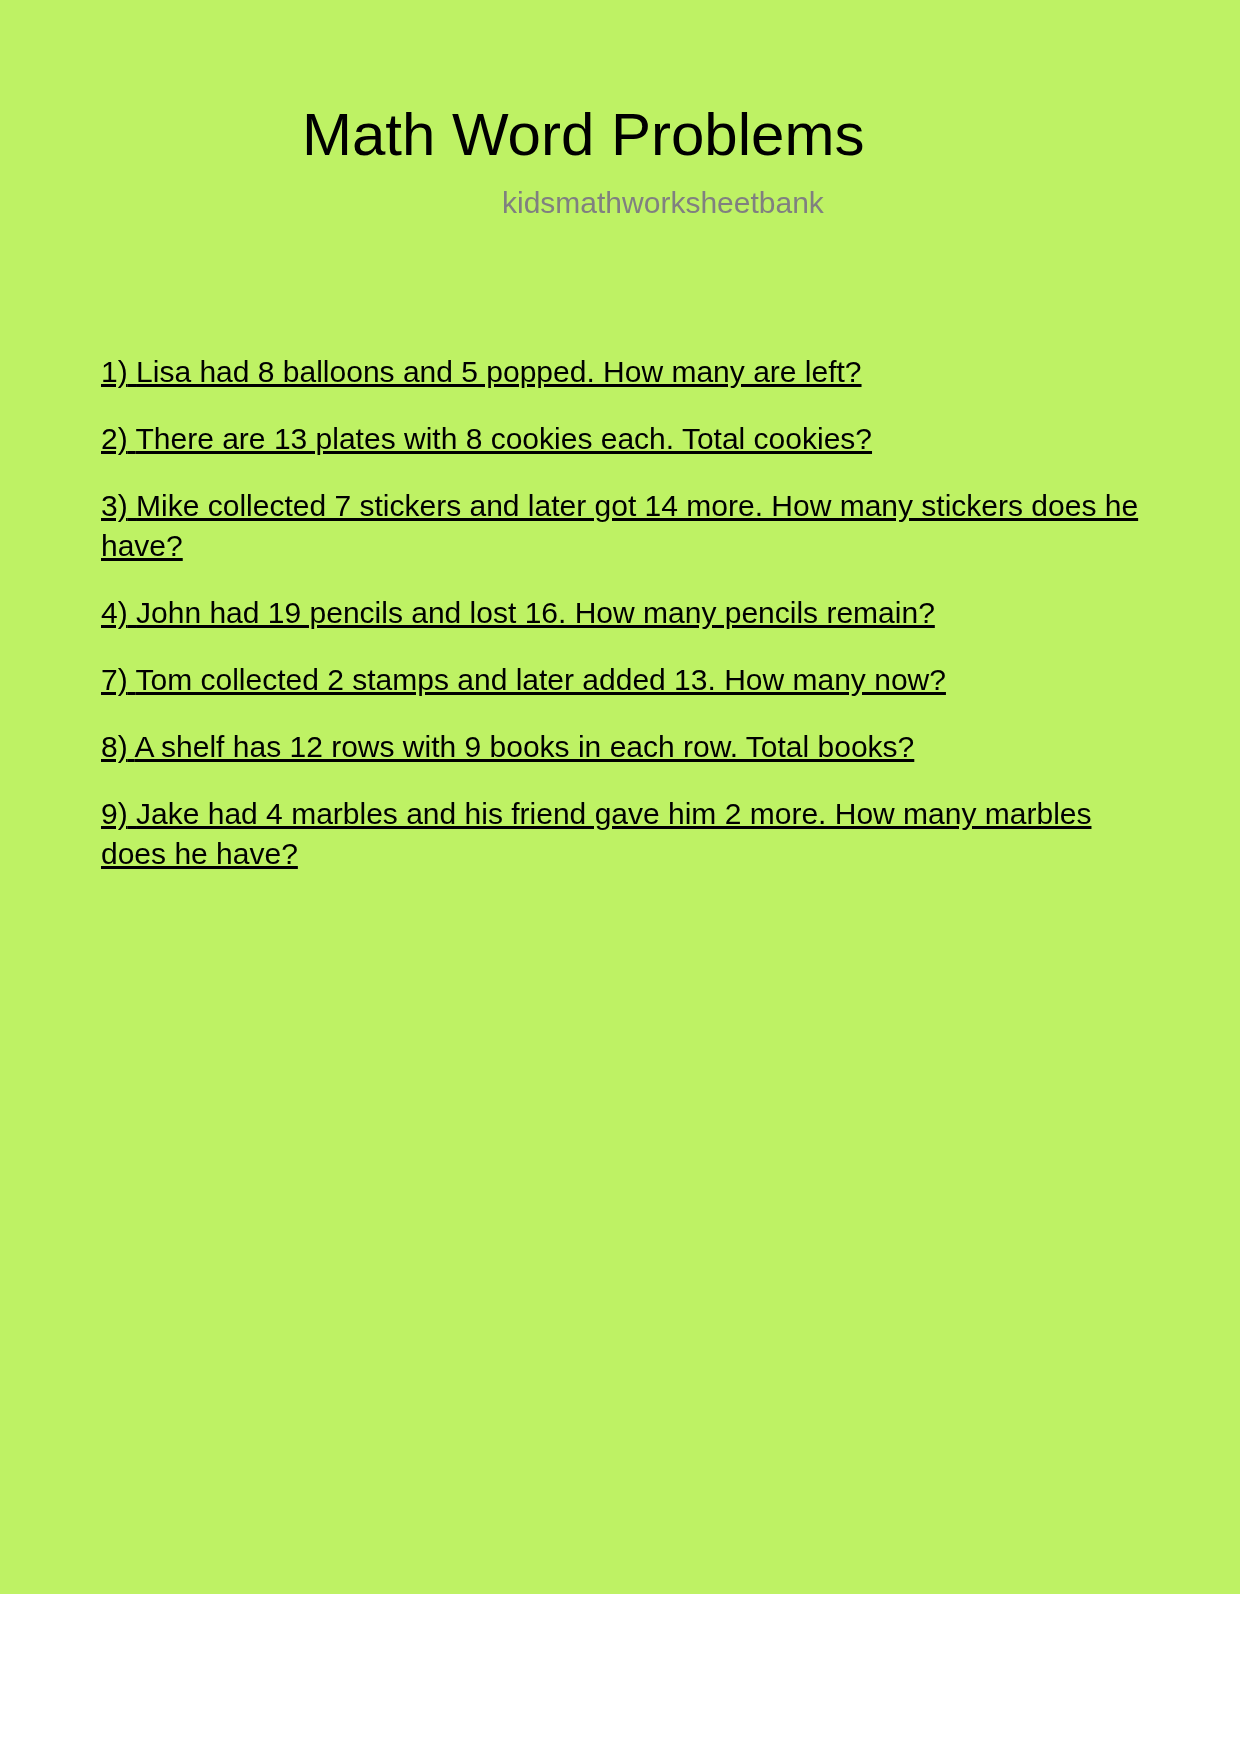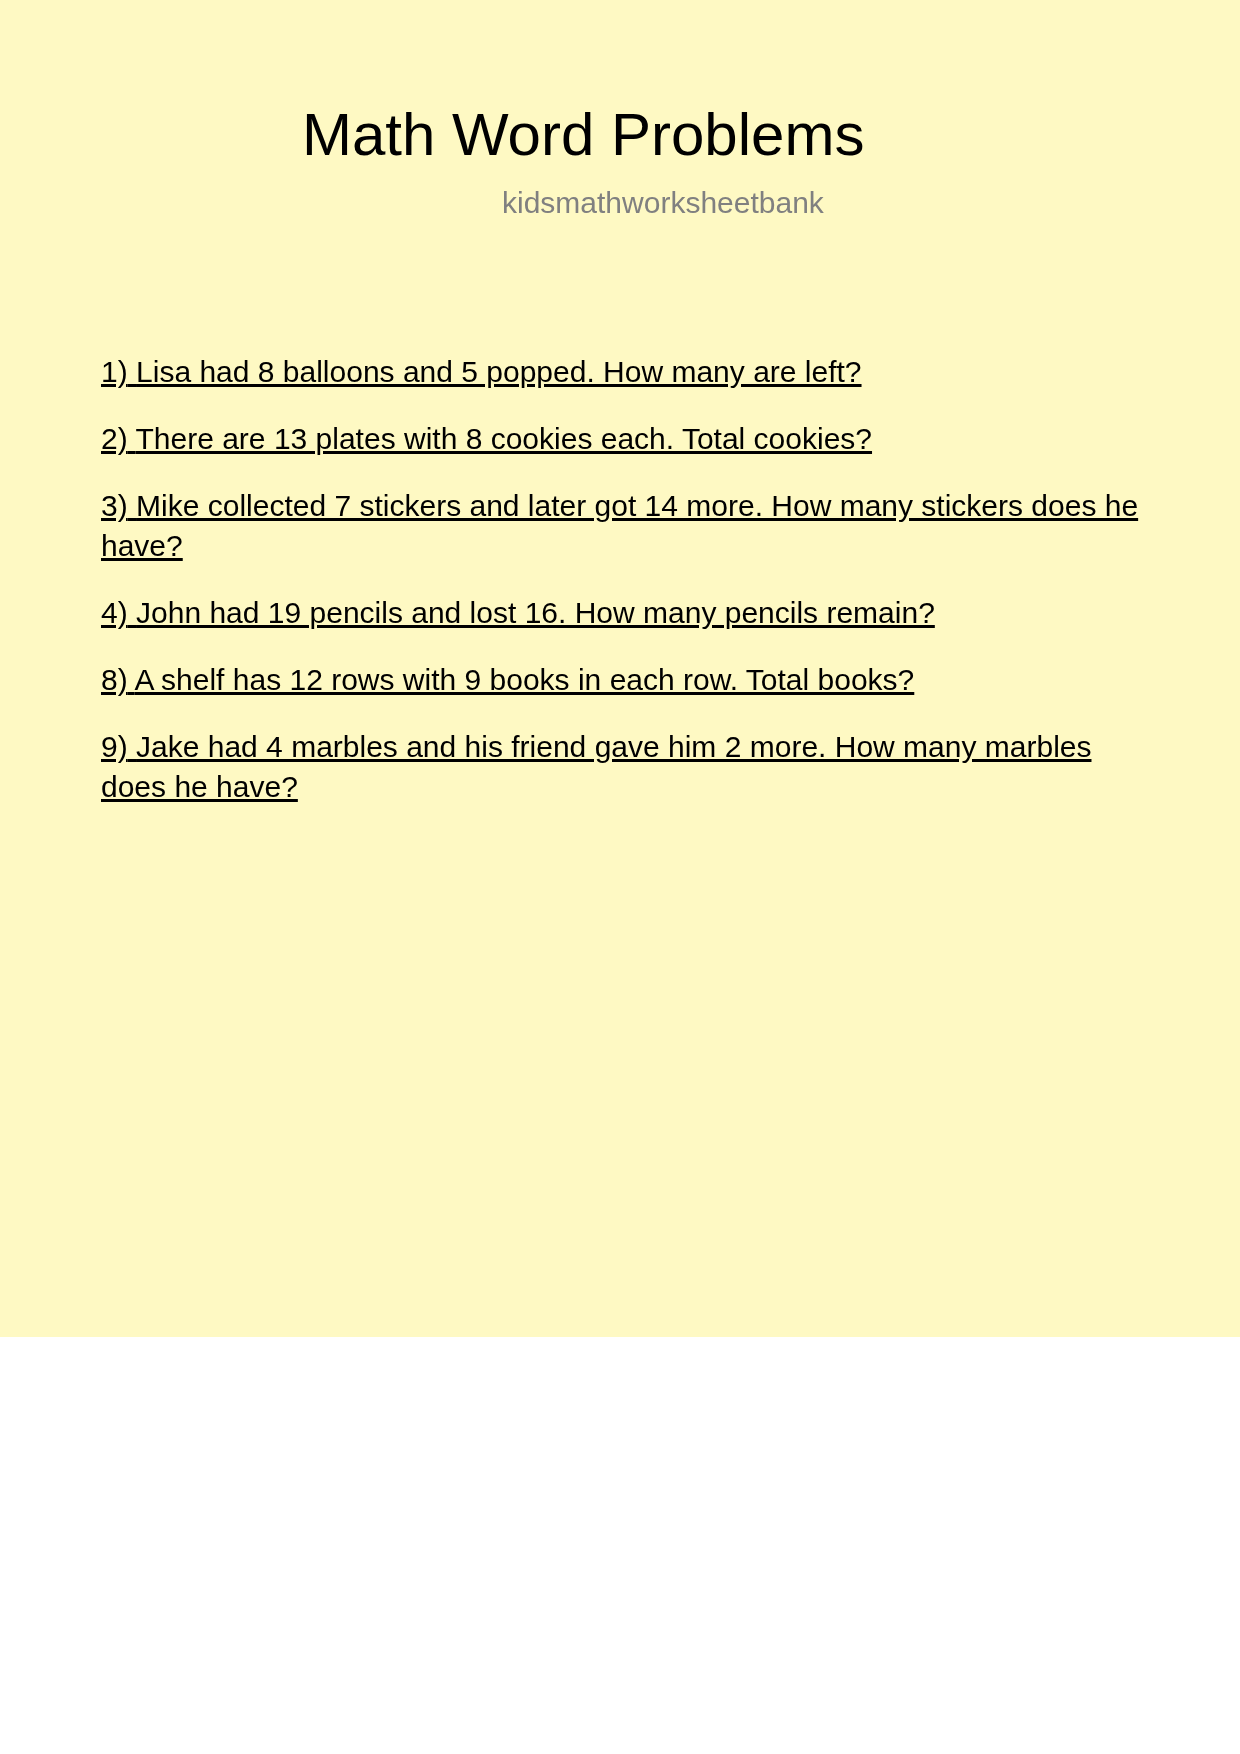--- a/index.html
+++ b/index.html
@@ -13,22 +13,22 @@
       position: relative;
       overflow: hidden;
       font-family: "Liberation Sans", sans-serif;
       color: #000000;
     }
     .page {
       position: absolute;
       left: 0;
       top: 0;
       width: 1240px;
-      height: 1337px;
-      background: #fef9c3;
+      height: 1594px;
+      background: #bef264;
     }
     .title {
       position: absolute;
       left: 302px;
       top: 100px;
       margin: 0;
       font-size: 60px;
       line-height: 70px;
       font-weight: normal;
       white-space: nowrap;
@@ -70,16 +70,17 @@
 
 <div class="page">
   <h1 class="title">Math Word Problems</h1>
   <div class="subtitle">kidsmathworksheetbank</div>
 
   <ol class="problems">
     <li class="problem"><span class="num">1)</span><span>Lisa had 8 balloons and 5 popped. How many are left?</span></li>
     <li class="problem"><span class="num">2)</span><span>There are 13 plates with 8 cookies each. Total cookies?</span></li>
     <li class="problem"><span class="num">3)</span><span>Mike collected 7 stickers and later got 14 more. How many stickers does he have?</span></li>
     <li class="problem"><span class="num">4)</span><span>John had 19 pencils and lost 16. How many pencils remain?</span></li>
+    <li class="problem"><span class="num">7)</span><span>Tom collected 2 stamps and later added 13. How many now?</span></li>
     <li class="problem"><span class="num">8)</span><span>A shelf has 12 rows with 9 books in each row. Total books?</span></li>
     <li class="problem"><span class="num">9)</span><span>Jake had 4 marbles and his friend gave him 2 more. How many marbles does he have?</span></li>
   </ol>
 </div>
 
 </body></html>

